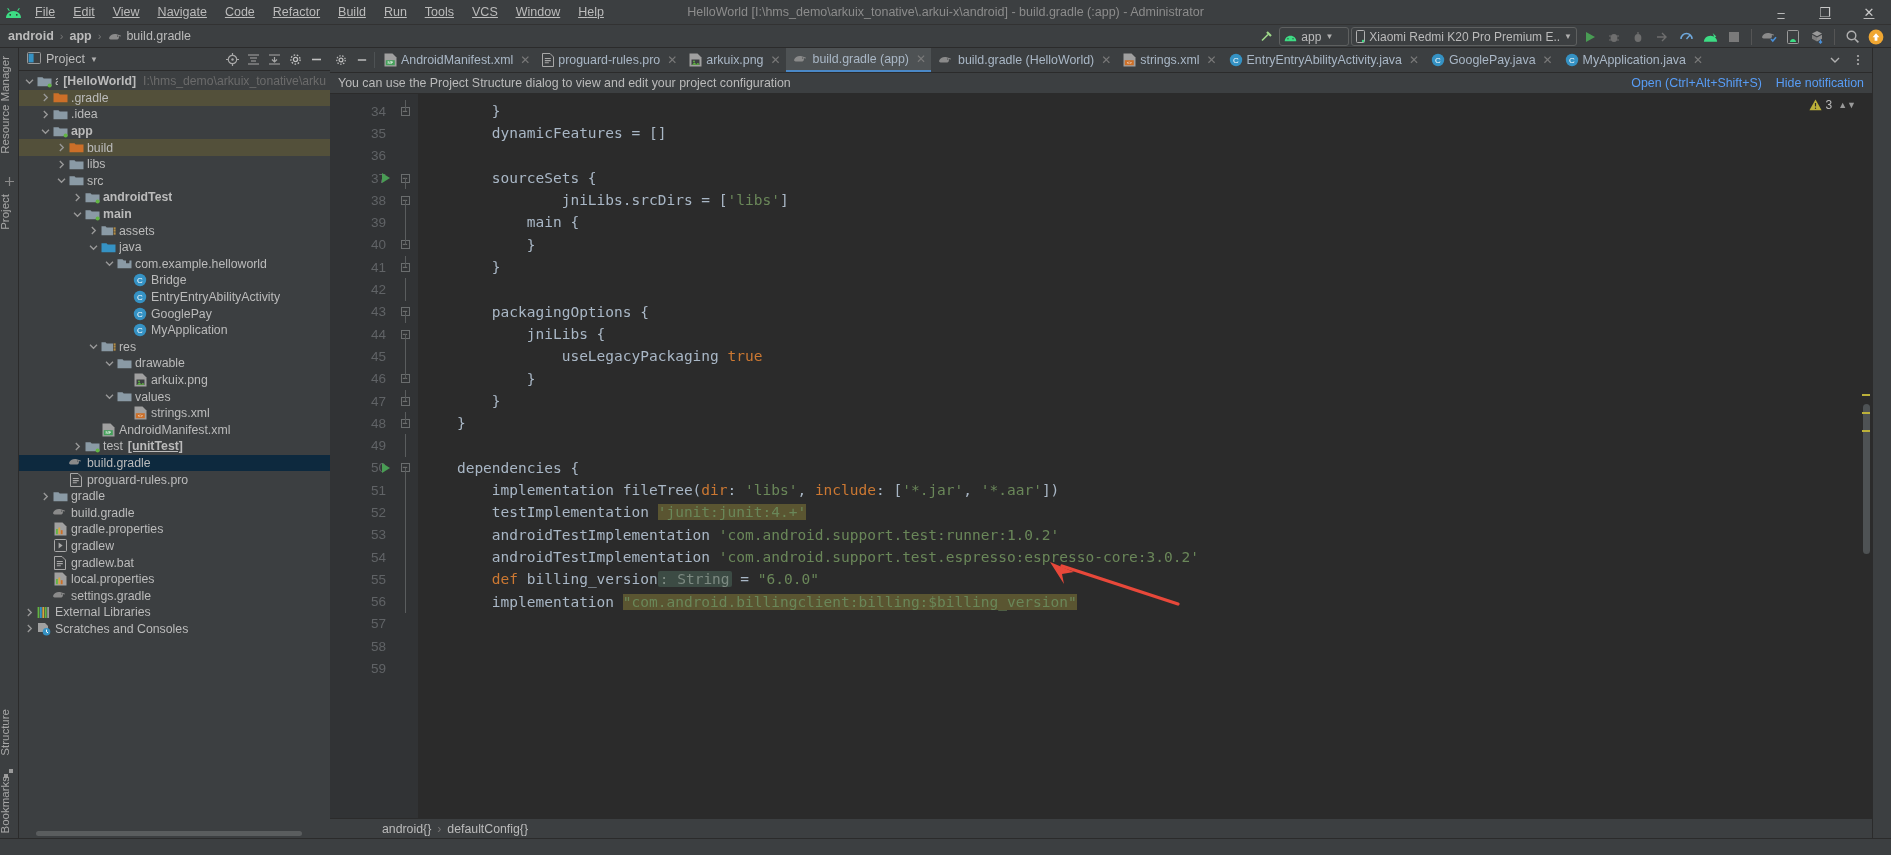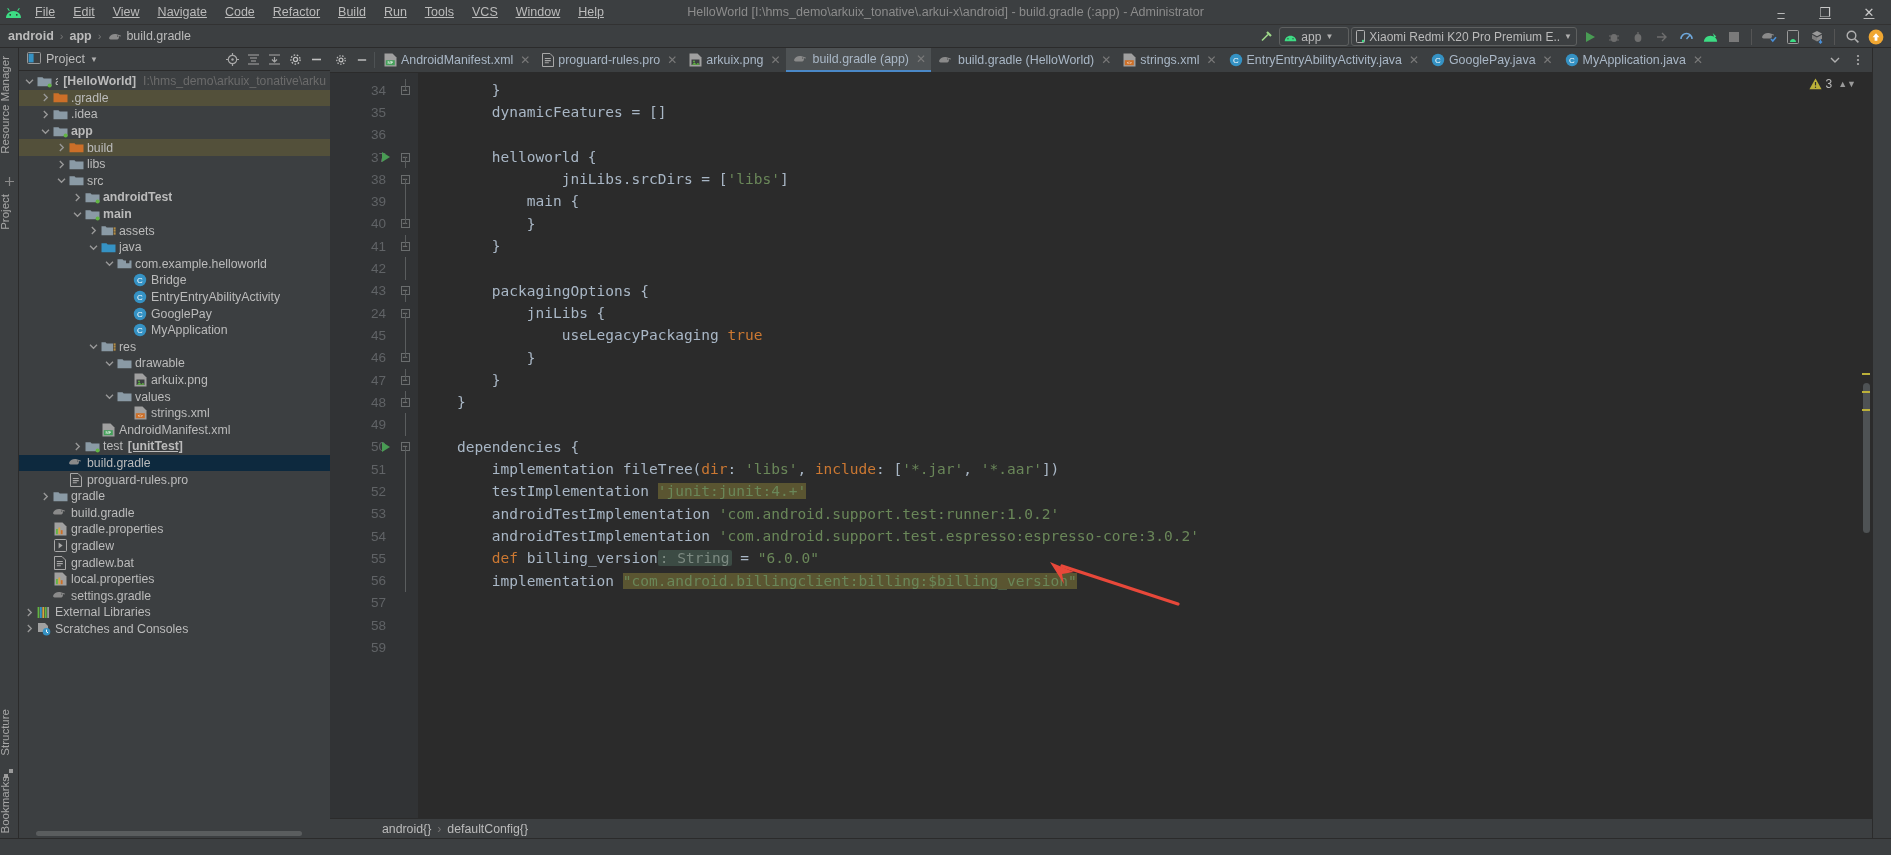--- a/index.html
+++ b/index.html
@@ -943,34 +943,41 @@
       <span class="tab-btn">
         <svg width="4" height="14" viewBox="0 0 4 14">
             <circle cx="2" cy="3" r="1.1" fill="#b0b0b0"></circle>
             <circle cx="2" cy="7" r="1.1" fill="#b0b0b0"></circle>
             <circle cx="2" cy="11" r="1.1" fill="#b0b0b0"></circle>
           </svg>
       </span>
     </div>
   </div>
 
+  <div id="notif-bar">
+    <span>You can use the Project Structure dialog to view and edit your project configuration</span>
+    <span class="links">
+      <a href="#">Open (Ctrl+Alt+Shift+S)</a>
+      <a href="#">Hide notification</a>
+    </span>
+  </div>
 
   <div id="code-wrap">
     <div id="gutter">
         <div class="gl">34</div>
         <div class="gl">35</div>
         <div class="gl">36</div>
         <div class="gl" style="position: relative;">37<span class="run-marker"></span></div>
         <div class="gl">38</div>
         <div class="gl">39</div>
         <div class="gl">40</div>
         <div class="gl">41</div>
         <div class="gl">42</div>
         <div class="gl">43</div>
-        <div class="gl">24</div>
+        <div class="gl">44</div>
         <div class="gl">45</div>
         <div class="gl">46</div>
         <div class="gl">47</div>
         <div class="gl">48</div>
         <div class="gl">49</div>
         <div class="gl" style="position: relative;">50<span class="run-marker"></span></div>
         <div class="gl">51</div>
         <div class="gl">52</div>
         <div class="gl">53</div>
         <div class="gl">54</div>
@@ -1058,21 +1065,21 @@
           <div class="vline"></div>
         </div>
         <div class="fold"></div>
         <div class="fold"></div>
         <div class="fold"></div>
       </div>
     <div id="code">
         <div class="cl"><span class="f">        }</span></div>
         <div class="cl"><span class="f">        dynamicFeatures = []</span></div>
         <div class="cl"><span class="f"></span></div>
-        <div class="cl"><span class="f">        helloworld {</span></div>
+        <div class="cl"><span class="f">        sourceSets {</span></div>
         <div class="cl"><span class="f">                jniLibs.srcDirs = [</span><span class="s">'libs'</span><span class="f">]</span></div>
         <div class="cl"><span class="f">            main {</span></div>
         <div class="cl"><span class="f">            }</span></div>
         <div class="cl"><span class="f">        }</span></div>
         <div class="cl"><span class="f"></span></div>
         <div class="cl"><span class="f">        packagingOptions {</span></div>
         <div class="cl"><span class="f">            jniLibs {</span></div>
         <div class="cl"><span class="f">                useLegacyPackaging </span><span class="k">true</span></div>
         <div class="cl"><span class="f">            }</span></div>
         <div class="cl"><span class="f">        }</span></div>

